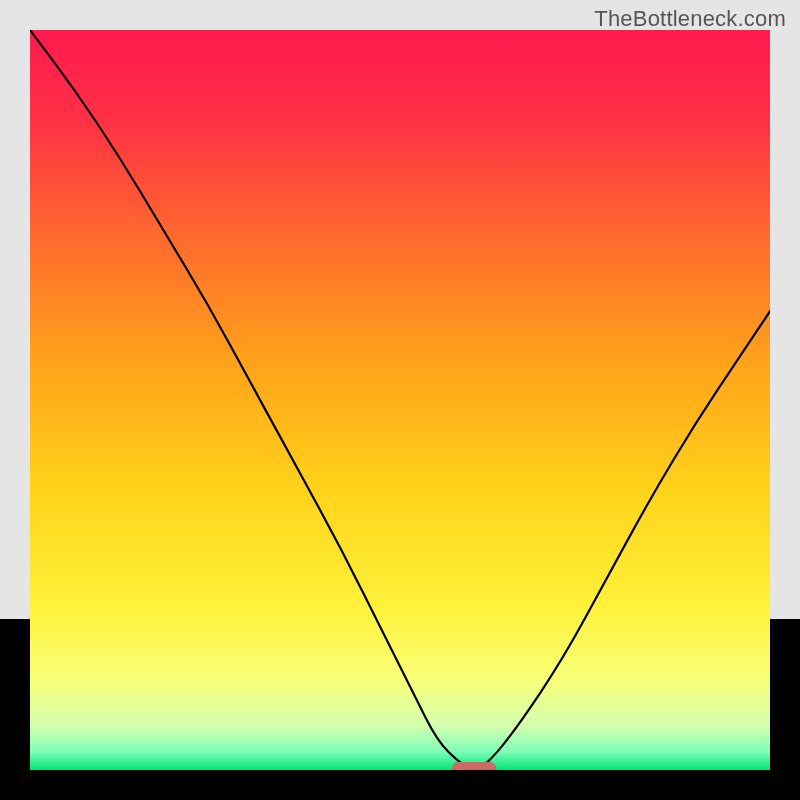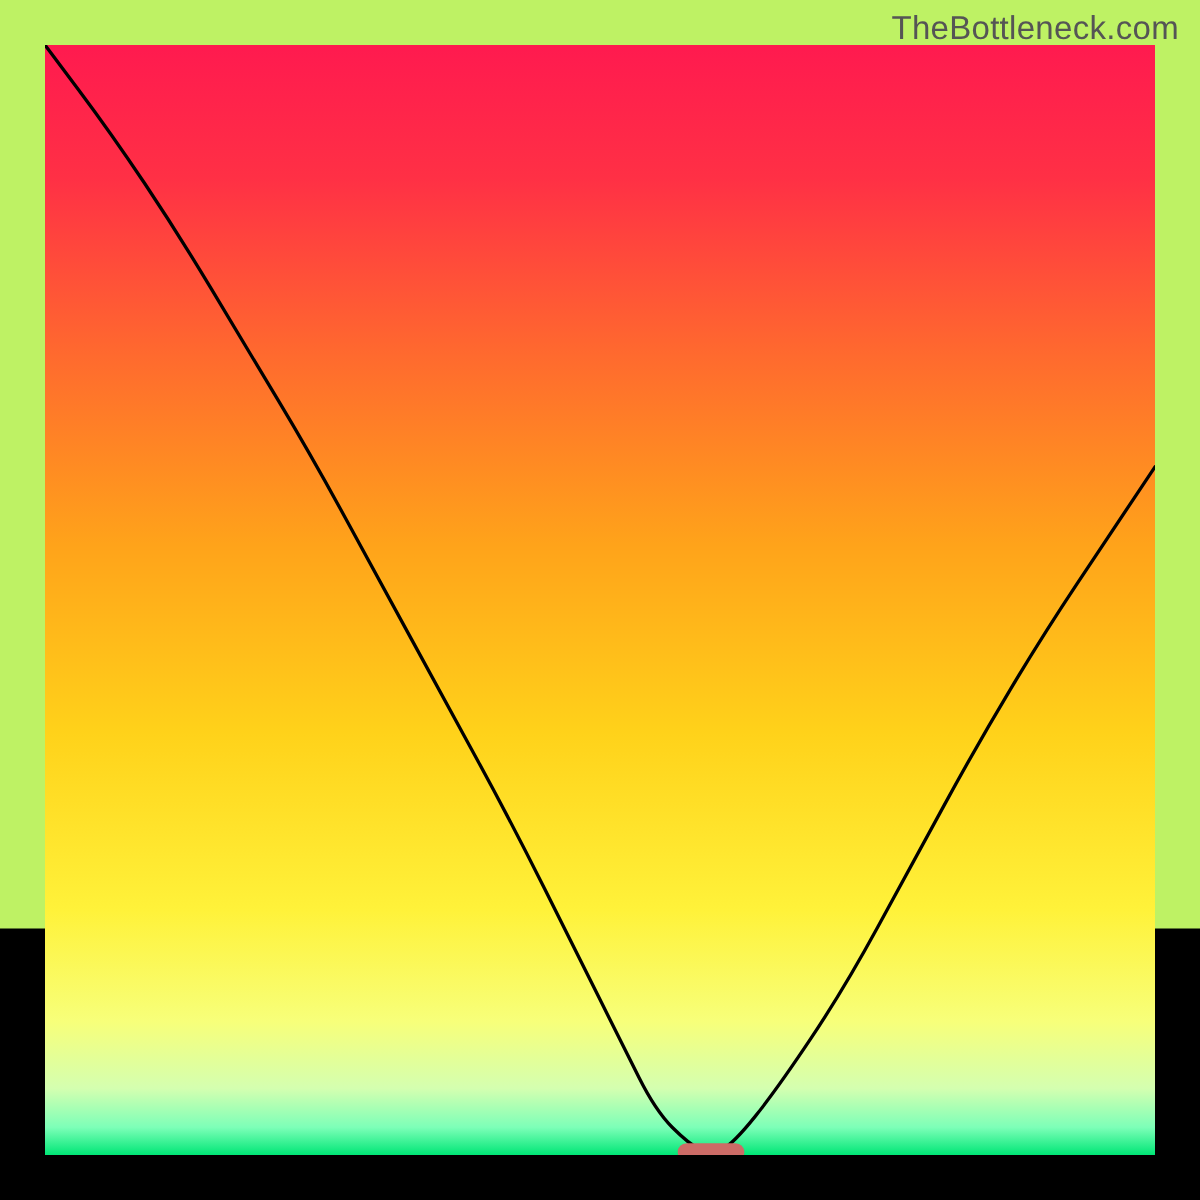--- a/index.html
+++ b/index.html
@@ -8,21 +8,21 @@
     width: 800px;
     height: 800px;
     background: #000;
     font-family: Arial, Helvetica, sans-serif;
     overflow: hidden;
   }
   .frame {
     position: relative;
     width: 800px;
     height: 619px;
-    background: #bef264;
+    background: #e5e5e5;
   }
   .watermark {
     position: absolute;
     top: 6px;
     right: 14px;
     color: #555;
     font-size: 22px;
     font-weight: 500;
     letter-spacing: 0.2px;
     z-index: 20;

